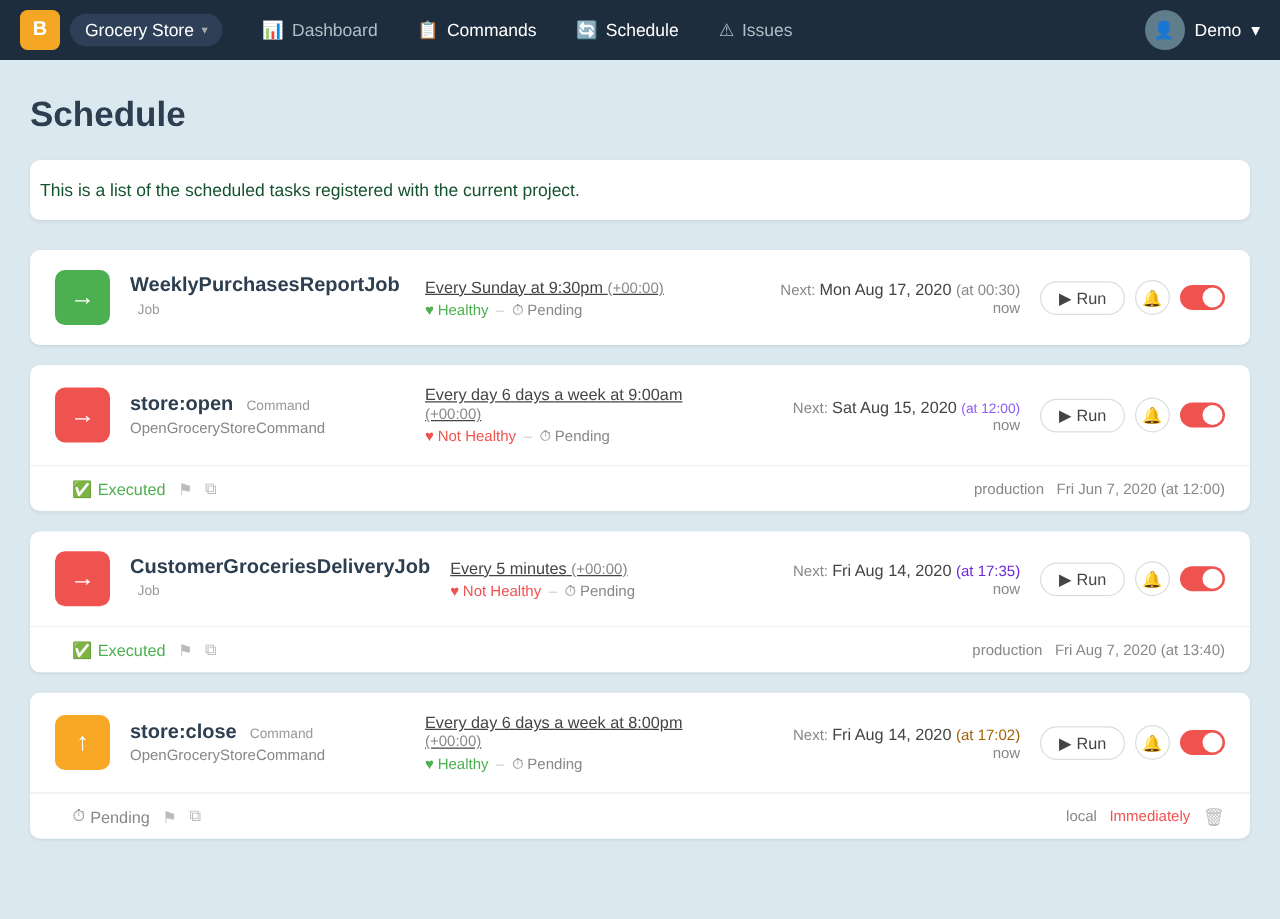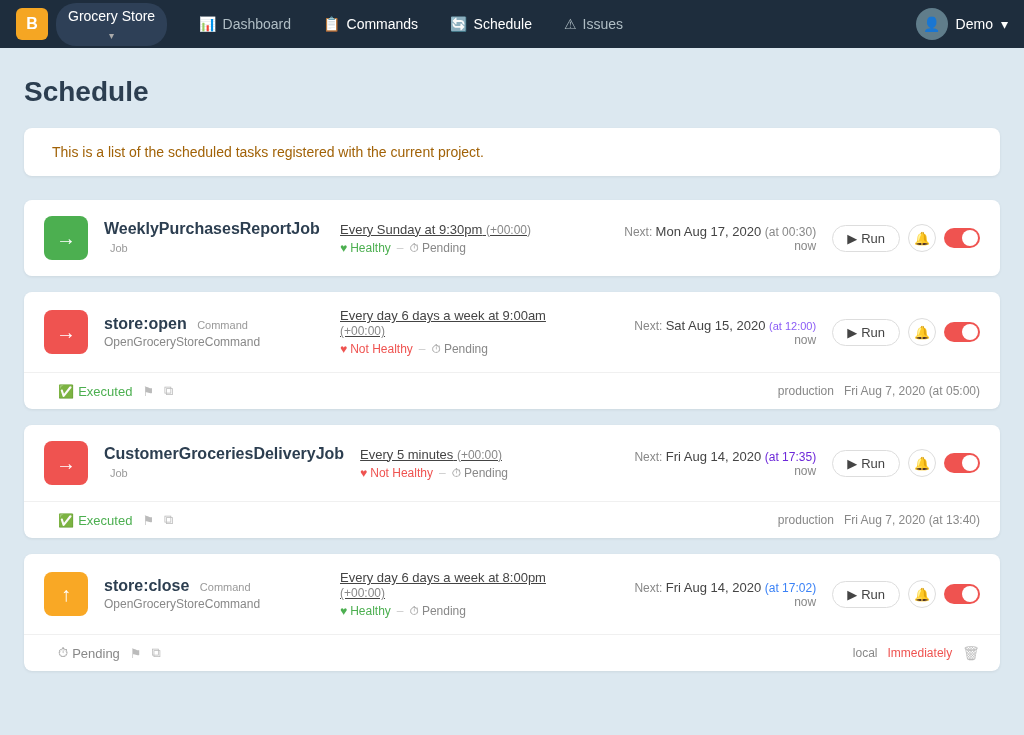--- a/index.html
+++ b/index.html
@@ -25,21 +25,20 @@
     .nav-project {
       background: #2e4057;
       color: white;
       border-radius: 20px;
       padding: 5px 12px;
       font-size: 14px;
       font-weight: 500;
       display: flex; align-items: center; gap: 6px;
       cursor: pointer;
       margin-right: 12px;
-      flex-direction: column;
     }
     .nav-project .caret { font-size: 10px; color: #aaa; }
     .nav-link {
       color: #b0bec5;
       font-size: 14px;
       padding: 6px 12px;
       border-radius: 4px;
       cursor: pointer;
       display: flex; align-items: center; gap: 6px;
       text-decoration: none;
@@ -59,23 +58,23 @@
     }
 
     
     .main { padding: 28px 24px; }
     .page-title { font-size: 28px; font-weight: 600; color: #2c3e50; margin-bottom: 20px; }
 
     
     .info-box {
       background: white;
       border-radius: 8px;
-      padding: 16px 28px;
+      padding: 16px 8px;
       font-size: 14px;
-      color: #a16207;
+      color: #14532d;
       margin-bottom: 24px;
       box-shadow: 0 1px 3px rgba(0,0,0,0.07);
     }
     .schedule-card {
       background: white;
       border-radius: 8px;
       padding: 16px 20px;
       display: flex;
       align-items: center;
       gap: 16px;
@@ -329,21 +328,21 @@
     <div class="sub-row card-sub">
       <div class="sub-left-border"></div>
       <span class="badge-executed">
         <span>✅</span>
         <span>Executed</span>
       </span>
       <span style="color:#bbb;font-size:13px;">⚑</span>
       <span style="color:#bbb;font-size:13px;">⧉</span>
       <div class="sub-spacer"></div>
       <span class="sub-env">production</span>
-      <span class="sub-date">Fri Aug 7, 2020 (at 05:00)</span>
+      <span class="sub-date">Fri Jun 7, 2020 (at 12:00)</span>
     </div>
   </div>
 
   <div class="card-wrap">
     <div class="schedule-card">
       <div class="job-icon red">→</div>
       <div class="job-name-section">
         <div>
           <span class="job-name">CustomerGroceriesDeliveryJob</span>
           <span class="job-type-badge">Job</span>
@@ -409,21 +408,21 @@
         <div class="status-row">
           <span class="status-healthy">♥ <span>Healthy</span></span>
           <span class="status-sep">–</span>
           <span class="status-pending">⏱ <span>Pending</span></span>
         </div>
       </div>
       <div class="job-next-section">
         <div class="next-date">
           <span class="next-label"><span>Next:</span> </span>
           <span>Fri Aug 14, 2020</span>
-          <span style="color:#3b82f6;font-size:12px;">(at 17:02)</span>
+          <span style="color:#a16207;font-size:12px;">(at 17:02)</span>
         </div>
         <div class="next-now"><span>now</span></div>
       </div>
       <div class="job-actions">
         <button class="btn-run">
           <span>▶</span>
           <span>Run</span>
         </button>
         <div class="btn-icon">🔔</div>
         <div class="toggle on"></div>

